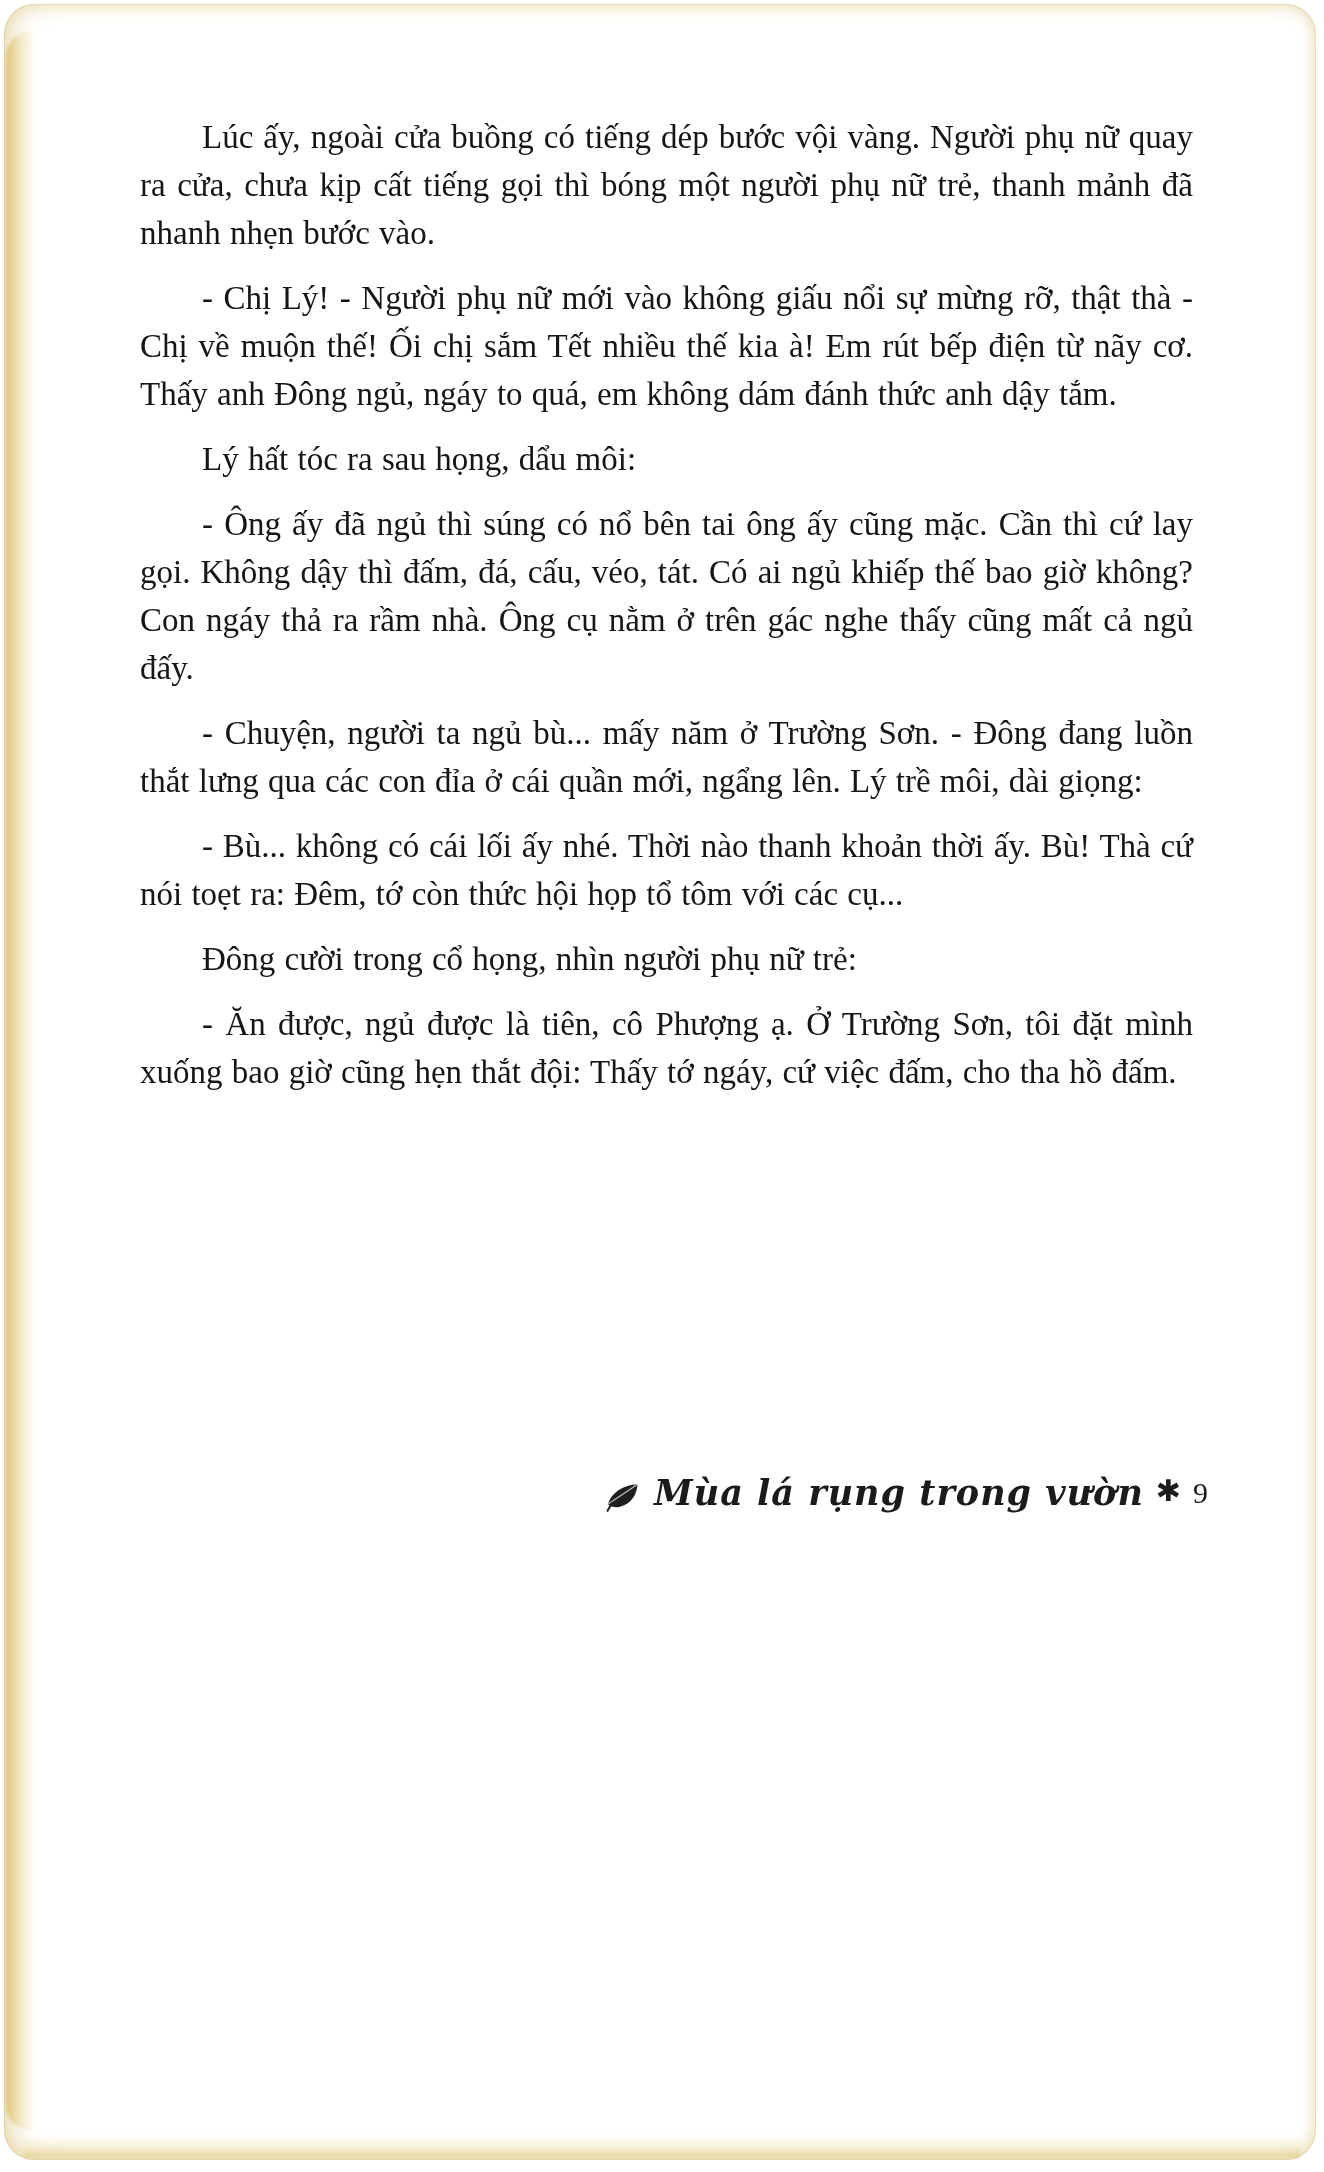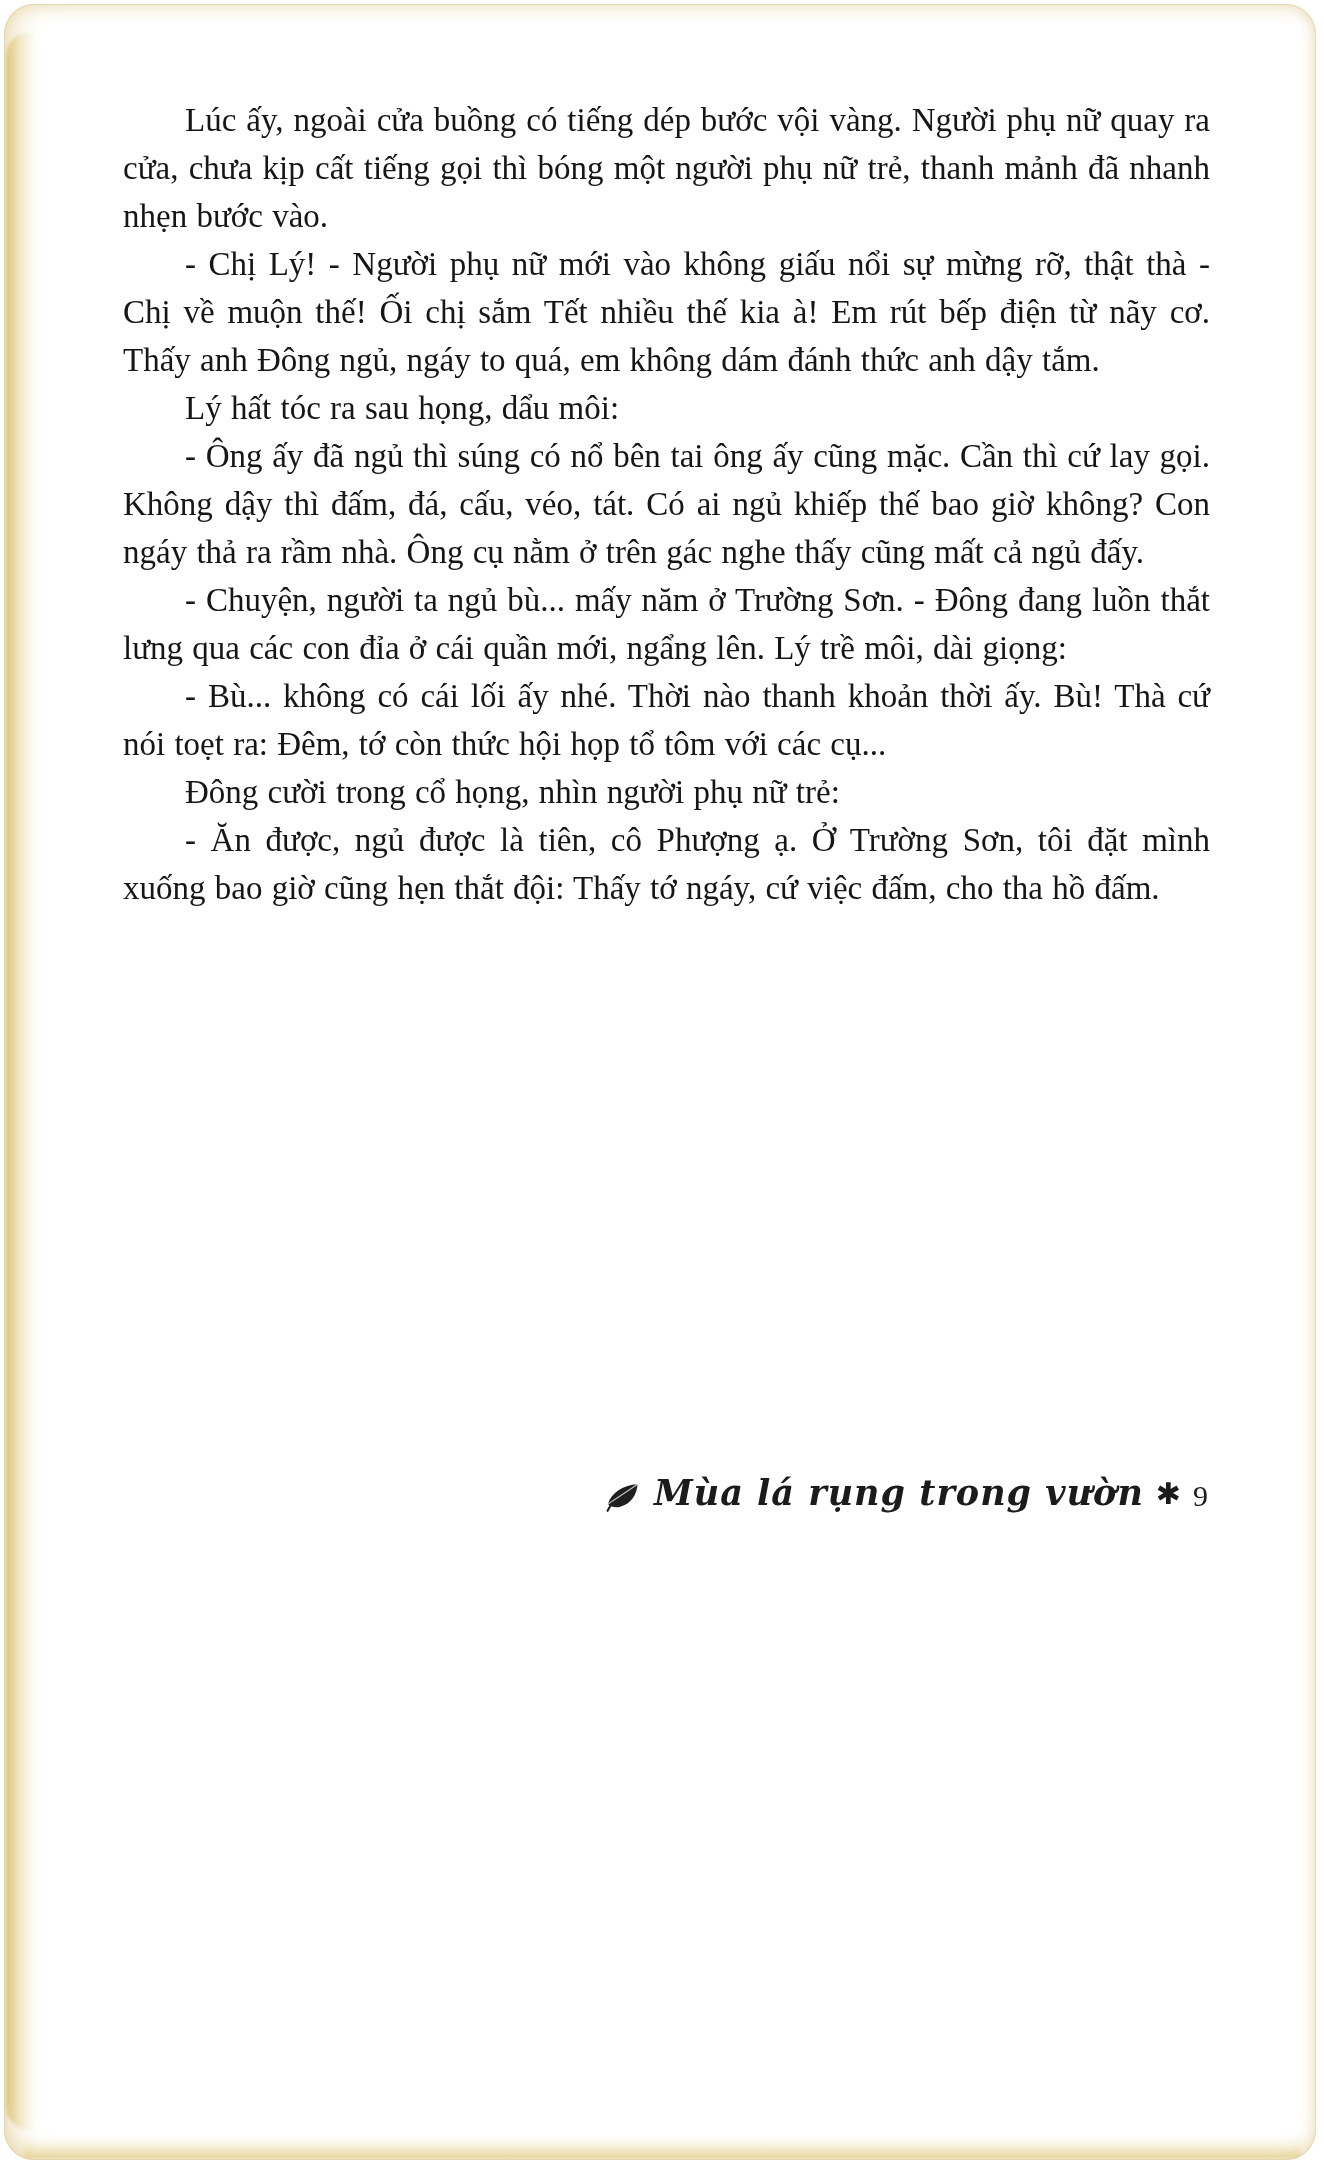--- a/index.html
+++ b/index.html
@@ -60,32 +60,32 @@
     left: 119px;
     right: 106px;
     top: 92px;
     color: #161616;
     font-size: 33px;
     line-height: 48px;
     text-align: justify;
   }
 
   .para {
-    margin: 0;
+    margin: 17px;
     text-indent: 62px;
     word-spacing: 1px;
   }
 
   
   .footer {
     position: absolute;
     right: 108px;
     top: 1468px;
     display: flex;
-    align-items: flex-end;
+    align-items: center;
     gap: 12px;
     color: #1b1b1b;
     white-space: nowrap;
   }
 
   .leaf {
     align-self: center;
     width: 38px;
     height: 28px;
     display: inline-block;

